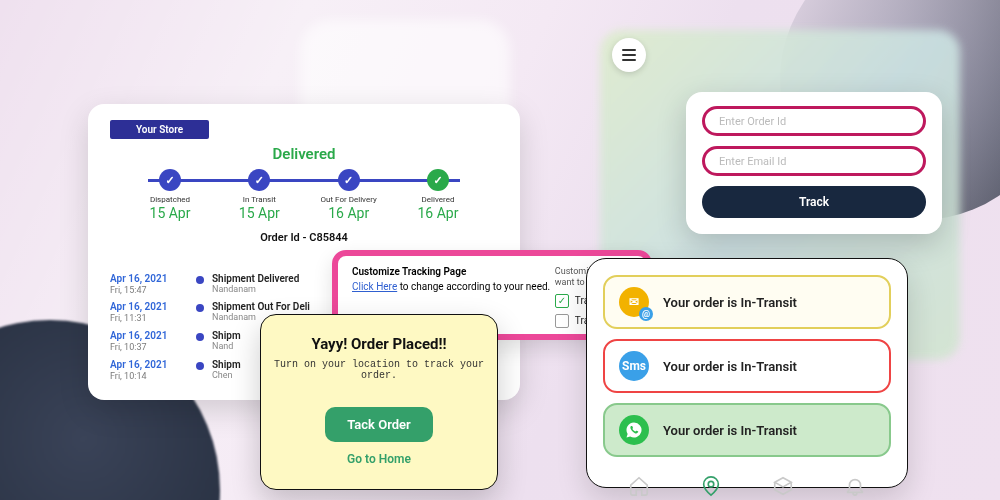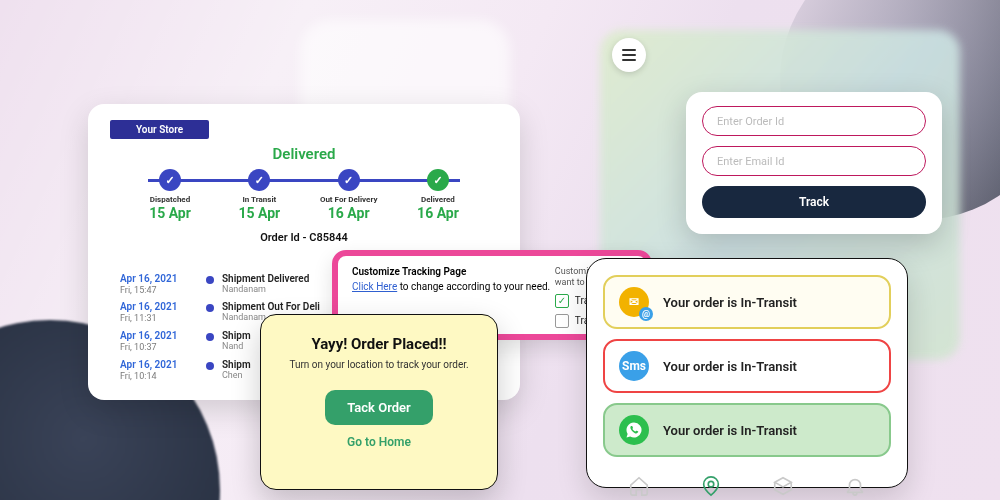--- a/index.html
+++ b/index.html
@@ -9,60 +9,60 @@
     .blob-right { position:absolute; right:-60px; top:-60px; width:280px; height:280px; border-radius:50%; background:radial-gradient(circle at 40% 40%,#4b566e,#202734); }
     .bg-grad { position:absolute; inset:0; background:linear-gradient(115deg,rgba(255,255,255,0) 0%,rgba(255,255,255,.5) 25%,#f4e9f4 45%,#ede0ef 60%,rgba(255,255,255,0) 100%); }
     .bg-phone { position:absolute; left:300px; top:20px; width:210px; height:300px; border-radius:30px; background:rgba(255,255,255,.6); filter:blur(6px); }
     .bg-map { position:absolute; left:600px; top:30px; width:360px; height:330px; border-radius:22px; background:linear-gradient(135deg,#ddeccc,#cbe2e2,#d2e5d0); filter:blur(4px); opacity:.9; }
     .hamburger { position:absolute; left:612px; top:38px; width:34px; height:34px; border-radius:50%; background:#fff; box-shadow:0 2px 6px rgba(0,0,0,.15); display:flex; flex-direction:column; justify-content:center; align-items:center; gap:3px; }
     .hamburger span { display:block; width:14px; height:2px; background:#333; border-radius:2px; }
 
     
     .track-card { position:absolute; left:686px; top:92px; width:256px; background:#fff; border-radius:16px; box-shadow:0 10px 30px rgba(0,0,0,.18); padding:14px 16px 16px; }
     .track-card h4 { text-align:center; font-size:12px; font-weight:600; color:#111; margin-bottom:10px; }
-    .track-card .field { width:100%; height:30px; border:1px solid #be185d; border-radius:18px; padding:0 14px; margin-bottom:10px; font-size:11px; color:#222; background:#fff; }
+    .track-card .field { width:100%; height:30px; border:3px solid #be185d; border-radius:18px; padding:0 14px; margin-bottom:10px; font-size:11px; color:#222; background:#fff; }
     .track-card .field::placeholder { color:#bbb; }
     .track-btn { width:100%; height:32px; border:none; border-radius:18px; background:#18283f; color:#fff; font-size:12px; font-weight:600; cursor:pointer; }
 
     
     .main-card { position:absolute; left:88px; top:104px; width:432px; height:296px; background:#fff; border-radius:16px; box-shadow:0 10px 30px rgba(0,0,0,.15); padding:14px 22px 10px; }
     .store-chip { display:inline-block; background:#2d2f96; color:#fff; font-size:10px; font-weight:600; padding:4px 26px; border-radius:2px; margin-bottom:6px; }
     .status-title { text-align:center; color:#2aa94a; font-size:15px; font-weight:600; margin-bottom:6px; }
-    .steps { display:flex; justify-content:space-between; align-items:flex-start; position:relative; margin:0 28px 10px;font-weight:bold; }
+    .steps { display:flex; justify-content:space-between; align-items:flex-start; position:relative; margin:0 28px 10px; }
     .steps::before { content:""; position:absolute; left:10px; right:10px; top:10px; height:3px; background:#3a46c2; }
     .step { position:relative; z-index:1; width:64px; text-align:center; }
     .step .dot { width:22px; height:22px; border-radius:50%; background:#3a46c2; display:flex; align-items:center; justify-content:center; margin:0 auto 4px; }
     .step.done .dot { background:#2aa94a; }
     .step .dot::after { content:"✓"; color:#fff; font-size:11px; font-weight:bold; }
     .step .lbl { font-size:8px; color:#333; line-height:1.2; }
     .step .dt { font-size:14px; color:#2aa94a; }
     .order-meta { text-align:center; font-size:11px; font-weight:600; color:#111; margin-top:4px; }
     .order-meta2 { text-align:center; font-size:10px; color:#333; margin-top:6px; }
     .events { margin-top:26px; }
-    .evt { display:flex; gap:18px; font-size:10px; padding:3px 0;margin-left:10px; }
+    .evt { display:flex; gap:18px; font-size:10px; padding:3px 0; }
     .evt .edate { color:#3066d8; font-weight:600; width:68px; line-height:1.2; }
     .evt .etime { color:#7a7a7a; font-weight:400; font-size:9px; display:block; }
     .evt .etitle { font-weight:600; color:#222; }
     .evt .eloc { color:#888; font-size:9px; display:block; }
     .evt .erow { display:flex; gap:8px; align-items:flex-start; }
     .evt .bullet { width:8px; height:8px; border-radius:50%; background:#3a46c2; margin-top:3px; flex:0 0 8px; }
 
     
     .custom-panel { position:absolute; left:332px; top:250px; width:320px; height:90px; background:#fff; border:6px solid #ec4899; border-radius:14px; box-shadow:0 8px 20px rgba(0,0,0,.12); padding:10px 14px; font-size:10px; display:flex; justify-content:space-between; }
     .custom-panel .ltitle { font-weight:600; margin-bottom:4px; }
     .custom-panel a { color:#2f5fd0; text-decoration:underline; }
     .custom-panel .rcol { display:flex; flex-direction:column; gap:6px; }
     .custom-panel .ck { display:flex; align-items:center; gap:6px; font-size:10px; color:#222; }
     .custom-panel .box { width:14px; height:14px; border:1px solid #999; border-radius:2px; display:inline-flex; align-items:center; justify-content:center; font-size:10px; color:#2aa94a; }
     .custom-panel .box.on { border-color:#2aa94a; }
 
     
     .placed-modal { position:absolute; left:260px; top:314px; width:238px; height:176px; background:#fef9c3; border:1px solid #111; border-radius:16px; box-shadow:0 12px 30px rgba(0,0,0,.2); padding:20px 8px 14px; text-align:center; }
     .placed-modal h3 { font-size:15px; font-weight:700; color:#111; margin-bottom:6px; }
-    .placed-modal p { font-size:10px; color:#333; margin-bottom:20px; }
+    .placed-modal p { font-size:10px; color:#333; margin-bottom:26px;font-family:Liberation Mono, monospace; }
     .placed-modal .primary { background:#34a06a; border:none; color:#fff; font-size:13px; font-weight:600; padding:10px 22px; border-radius:10px; cursor:pointer; }
     .placed-modal .secondary { display:block; margin-top:10px; color:#34a06a; font-size:12px; font-weight:600; text-decoration:none; }
 
     
     .notif-card { position:absolute; left:586px; top:258px; width:322px; height:230px; background:#fff; border:1px solid #111; border-radius:20px; box-shadow:0 12px 30px rgba(0,0,0,.15); padding:16px 16px 10px; display:flex; flex-direction:column; gap:10px; }
     .notif { display:flex; align-items:center; gap:14px; padding:10px 14px; border-radius:14px; font-size:13px; font-weight:600; color:#222; }
     .notif-yellow { background:#fffdf2; border:2px solid #e2cf5b; }
     .notif-white  { background:#fff; border:2px solid #ef4444; }
     .notif-green  { background:#cdeacb; border:2px solid #88c98c; }
     .notif .icn { width:30px; height:30px; border-radius:50%; display:flex; align-items:center; justify-content:center; font-size:12px; font-weight:700; color:#fff; }

